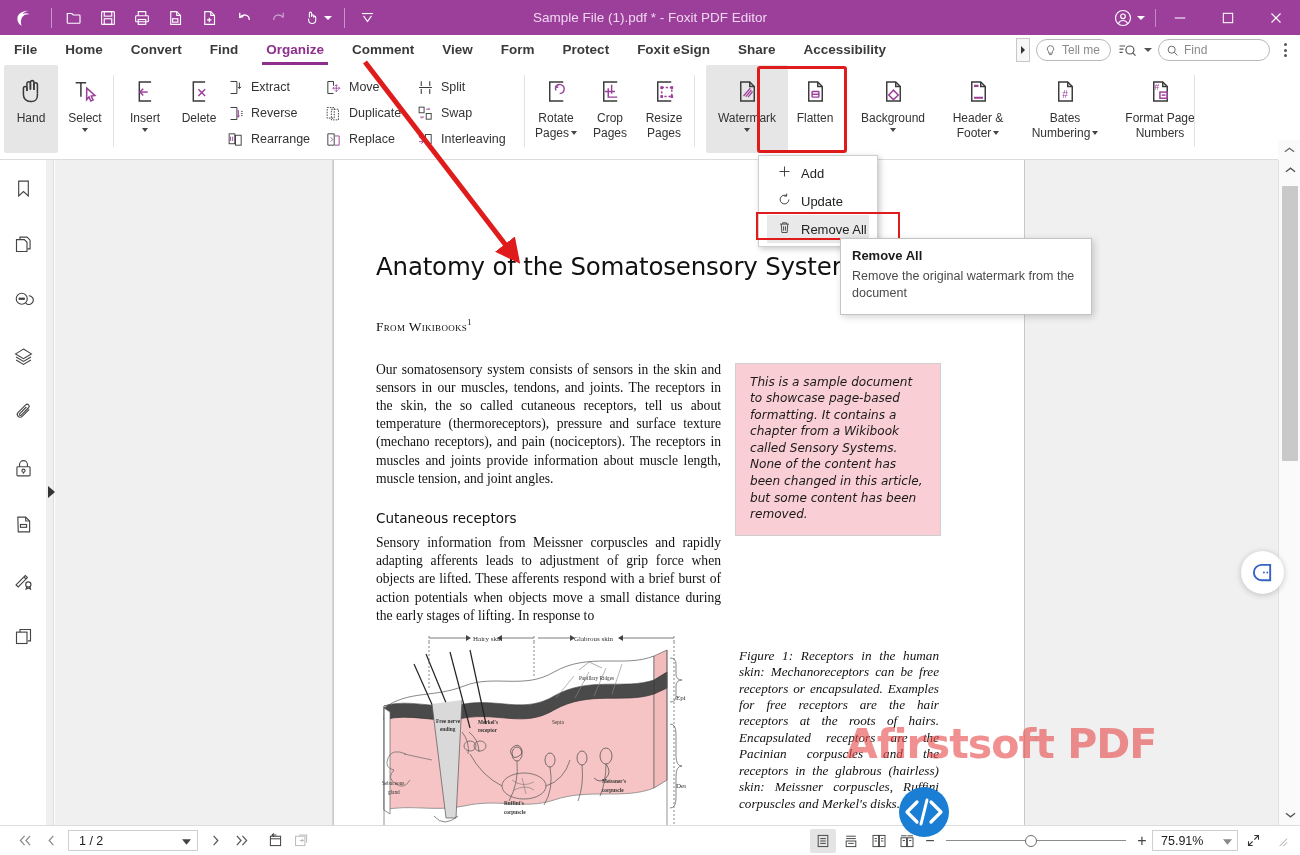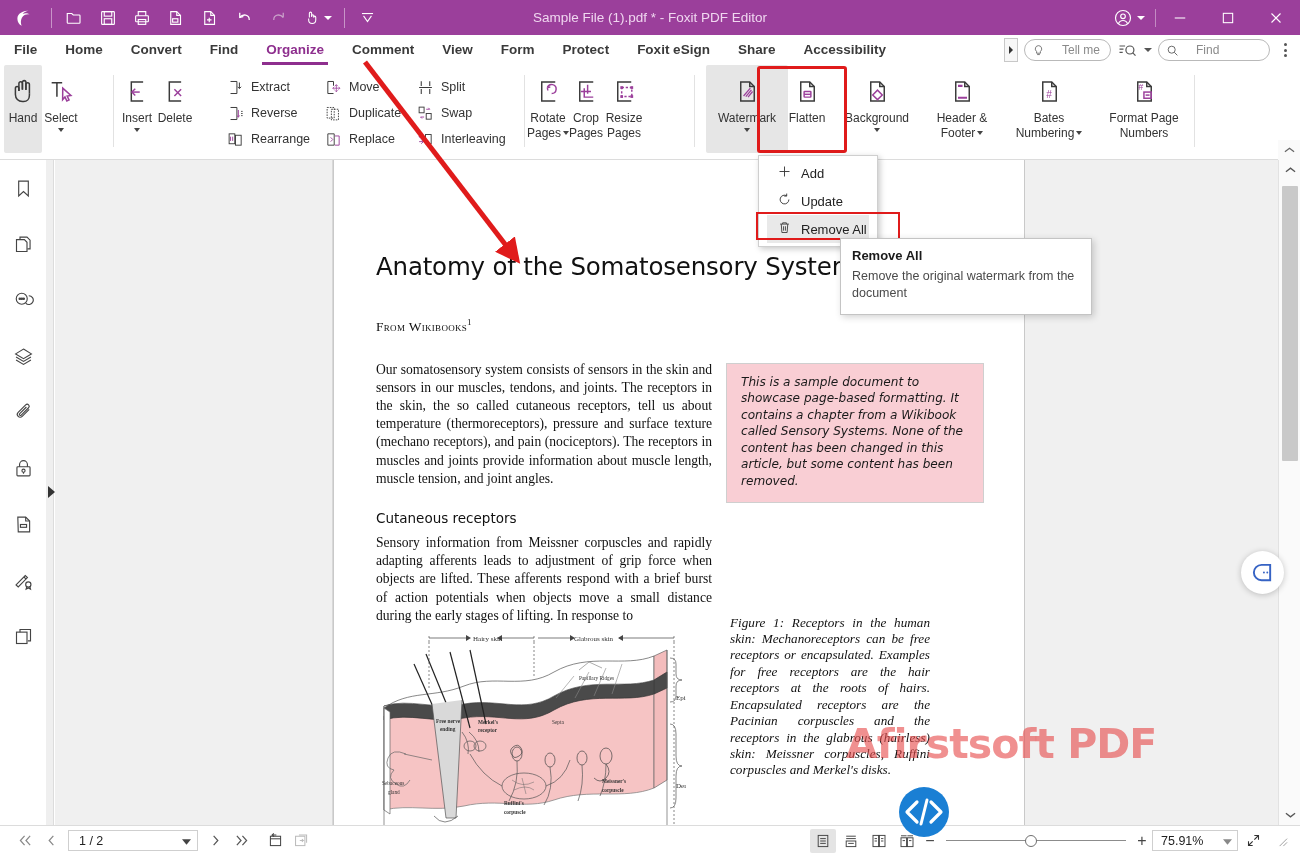--- a/index.html
+++ b/index.html
@@ -37,36 +37,36 @@
     font-size:13.5px; color:#3a3a3a; font-weight:bold; padding:0 14px;
     height:30px; line-height:30px; cursor:pointer; position:relative; white-space:nowrap;
   }
   .mtab.active { color:#8e2f8e; }
   .mtab.active:after {
     content:""; position:absolute; left:10px; right:10px; bottom:0; height:3px; background:#8e2f8e;
   }
   .menu-right { position:absolute; right:0; top:35px; height:30px; display:flex; align-items:center; gap:6px; padding-right:6px;}
   .pill {
     height:22px; border:1px solid #b9b9b9; border-radius:11px; display:flex;
-    align-items:center; padding:0 10px 0 7px; gap:17px; font-size:12px; color:#8a8a8a; background:#fff;
+    align-items:center; padding:0 10px 0 7px; gap:5px; font-size:12px; color:#8a8a8a; background:#fff;
   }
   .pill.find { width:112px; }
   .arrow-right-btn{ width:14px;height:24px;border:1px solid #c8c8c8;background:#f7f7f7;display:flex;align-items:center;justify-content:center;}
   .kebab { width:18px; display:flex; flex-direction:column; align-items:center; gap:2.5px; cursor:pointer;}
   .kebab i { width:3px;height:3px;background:#555;border-radius:50%; display:block;}
 
   
   .ribbon {
     position:absolute; top:65px; left:0; width:1300px; height:95px;
     background:#fff; border-bottom:1px solid #dcdcdc;
   }
   .rb-group { position:absolute; top:0; height:95px; display:flex; align-items:flex-start; }
   .rb-div { position:absolute; top:10px; width:1px; height:72px; background:#e2e2e2; }
   .rb-big {
-    width:38px; height:88px; display:flex; flex-direction:column; align-items:center;
+    width:54px; height:88px; display:flex; flex-direction:column; align-items:center;
     padding-top:7px; cursor:pointer; border-radius:2px;
   }
   .rb-big.sel { background:#e6e6e6; }
   .rb-big .ico { height:38px; display:flex; align-items:center; justify-content:center; }
   .rb-big .lbl { font-size:12px; color:#333; text-align:center; line-height:14px; margin-top:1px;}
   .rb-big .cdn { width:0;height:0;border-left:3.5px solid transparent;border-right:3.5px solid transparent;border-top:4px solid #444; margin-top:3px;}
   .rb-small {
     display:flex; align-items:center; gap:6px; height:26px; padding:0 4px; cursor:pointer;
     font-size:12.5px; color:#333;
   }
@@ -115,21 +115,21 @@
   .doc-from { font-family:"Liberation Serif", serif; font-size:13.5px; color:#111; margin-top:36px; font-variant:small-caps; letter-spacing:.3px;}
   .doc-from sup { font-size:9px; }
   .doc-cols { display:flex; margin-top:26px; gap:14px; }
   .doc-col-l { width:345px; }
   .doc-p {
     font-family:"Liberation Serif", serif; font-size:13.6px; line-height:18.2px;
     color:#111; text-align:justify;
   }
   .doc-h2 { font-family:"DejaVu Sans", sans-serif; font-size:13.5px; color:#111; margin-top:22px; margin-bottom:8px;}
   .callout {
-    width:258px; background:#f9ced4; border:1px solid #cfcfcf; margin-top:2px;
+    width:206px; background:#f9ced4; border:1px solid #cfcfcf; margin-top:2px;
     padding:10px 12px 12px 14px;
     font-family:"DejaVu Sans", sans-serif; font-style:italic; font-size:12.1px; line-height:16.6px; color:#1a1a1a;
   }
   .figcap {
     width:200px; font-family:"Liberation Serif", serif; font-style:italic;
     font-size:13.2px; line-height:16.4px; color:#111; text-align:justify;
   }
   .wm-afirst {
     position:absolute; left:512px; top:560px; width:330px; text-align:left;
     font-family:"DejaVu Sans", sans-serif; font-weight:bold; font-size:41px;

